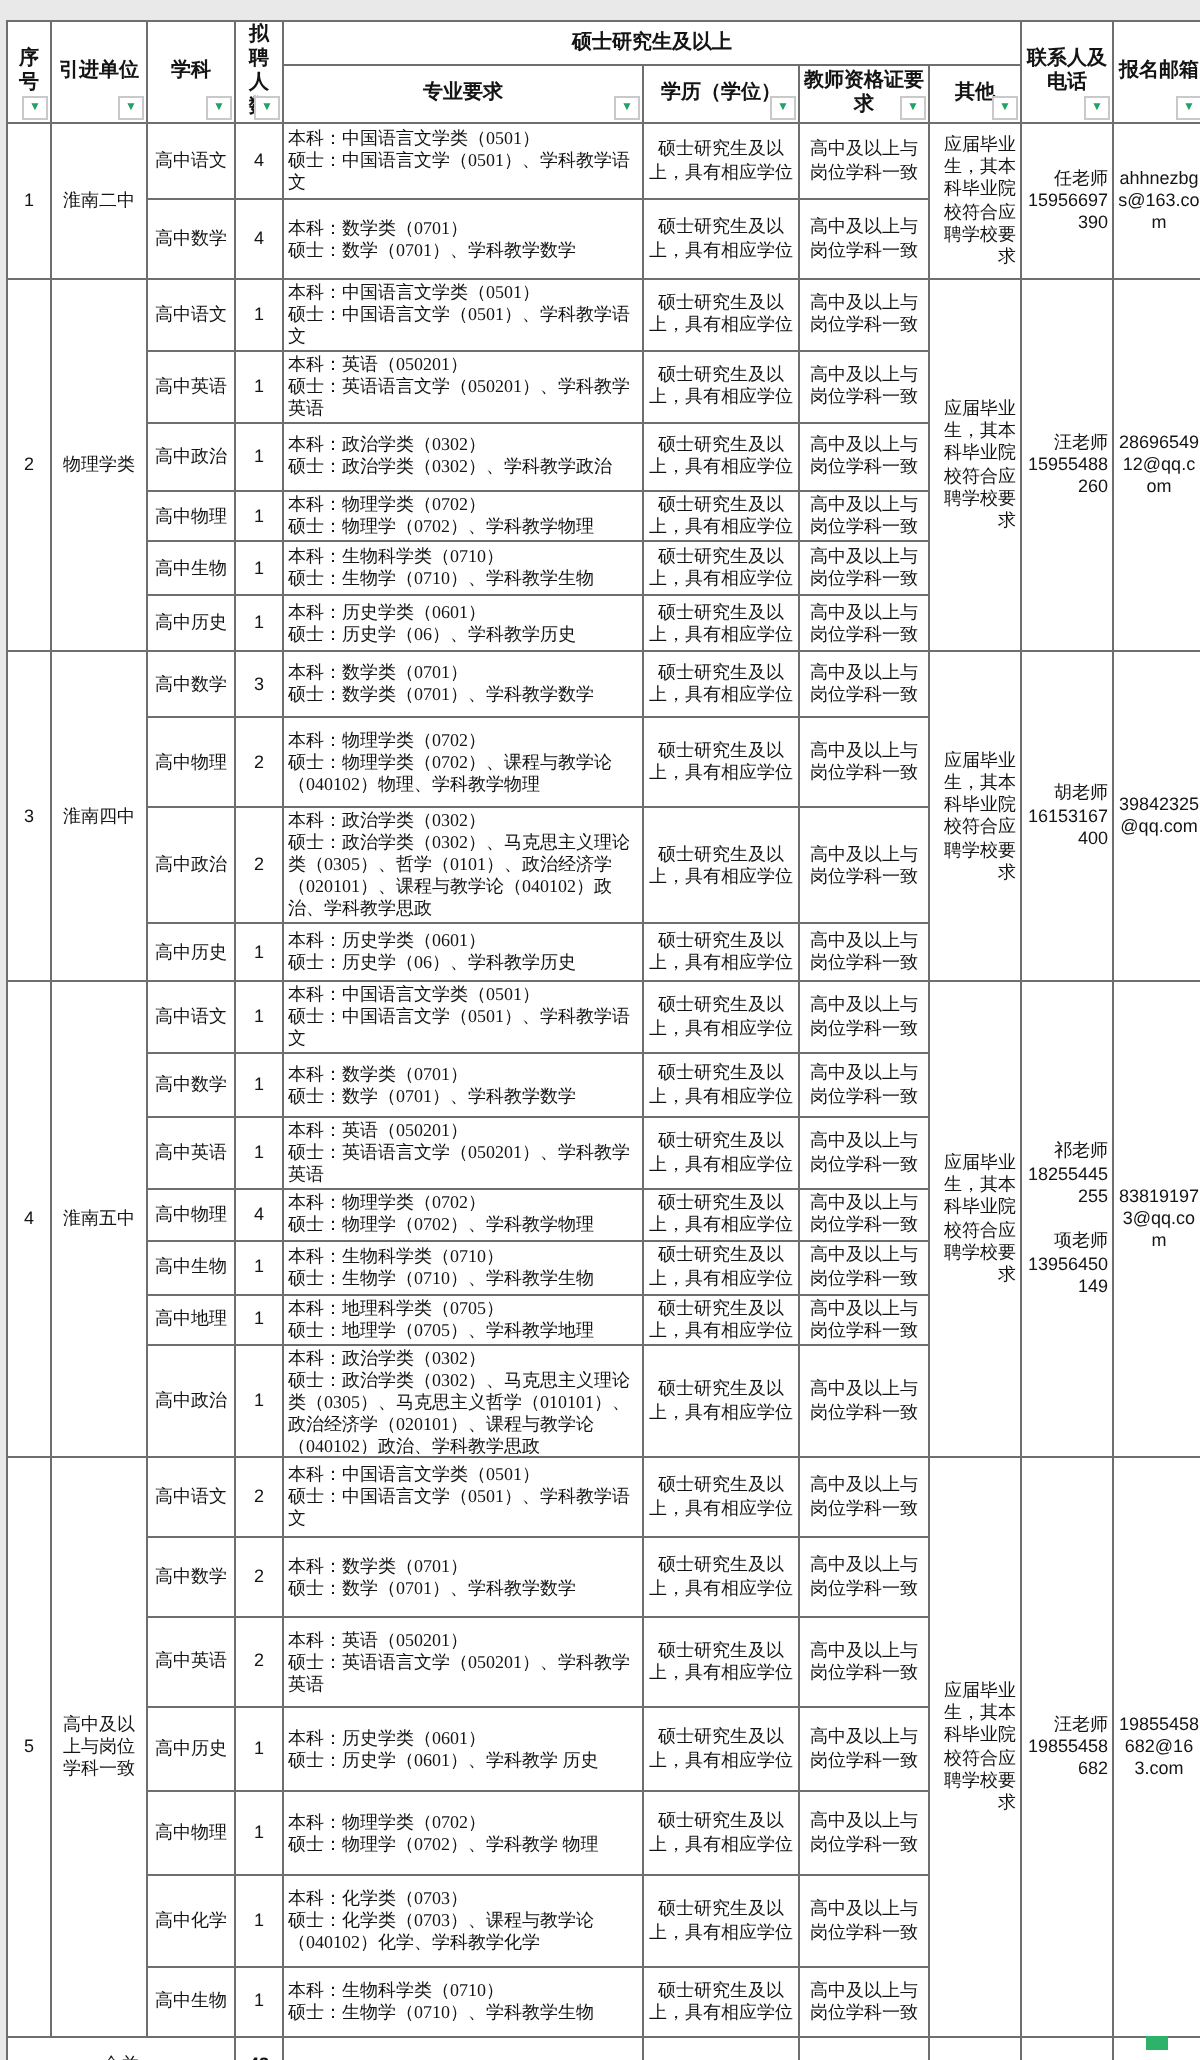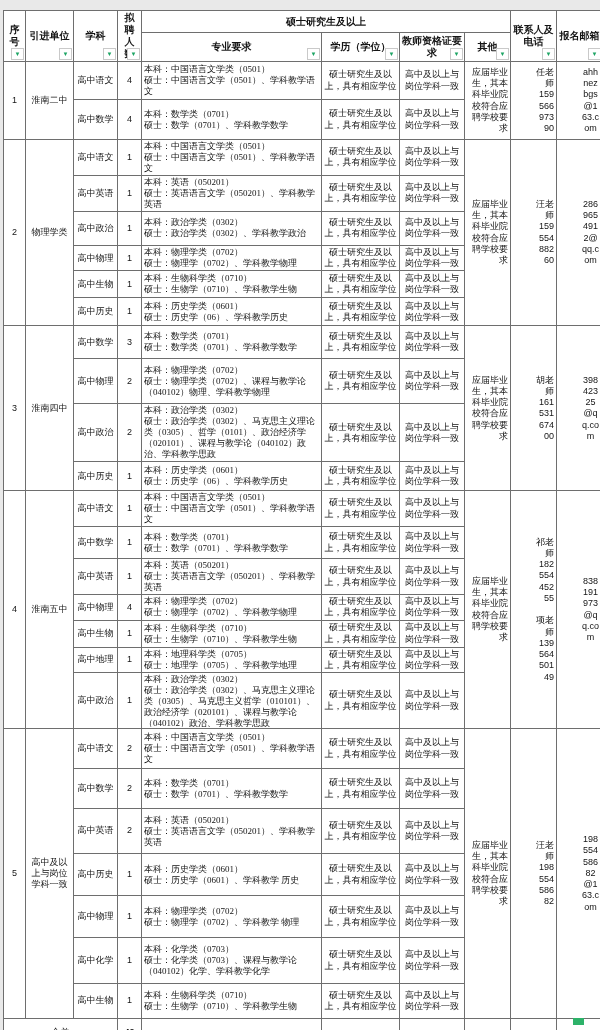--- a/index.html
+++ b/index.html
@@ -5,21 +5,21 @@
   html,body{margin:0;padding:0;background:#e9e9e9;font-family:"Liberation Sans",sans-serif;}
   .page{position:relative;width:600px;height:1030px;background:#e9e9e9;overflow:hidden;}
   table{border-collapse:collapse;table-layout:fixed;width:595px;margin:10px 0 0 3px;background:#fff;}
   td,th{border:1px solid #6e6e6e;padding:1px 2px;font-size:9px;color:#141414;vertical-align:middle;overflow:hidden;line-height:1.25;}
   th{font-weight:bold;font-size:10px;position:relative;text-align:center;line-height:1.2;}
   td{text-align:center;}
   .major{text-align:left;font-family:Liberation Serif, serif;}
   .major-text{white-space:pre-line;line-height:1.22;text-align:left;}
   .clip .major-text{max-height:53px;overflow:hidden;}
   .pre{white-space:pre-line;text-align:right;}
-  .breakall{word-break:break-all;padding-left:24px;}
+  .breakall{word-break:break-all;}
   .filter{position:absolute;right:1px;bottom:1px;display:inline-block;width:11px;height:10px;line-height:10px;
           border:1px solid #c9c9c9;background:#fff;color:#1ea565;font-size:6px;text-align:center;font-weight:normal;}
   .handle{position:absolute;left:573px;top:1018px;width:11px;height:7px;background:#2db269;}
   .total{font-weight:bold;}
 </style>
 </head>
 <body>
 
 <div class="page">
 <table>

